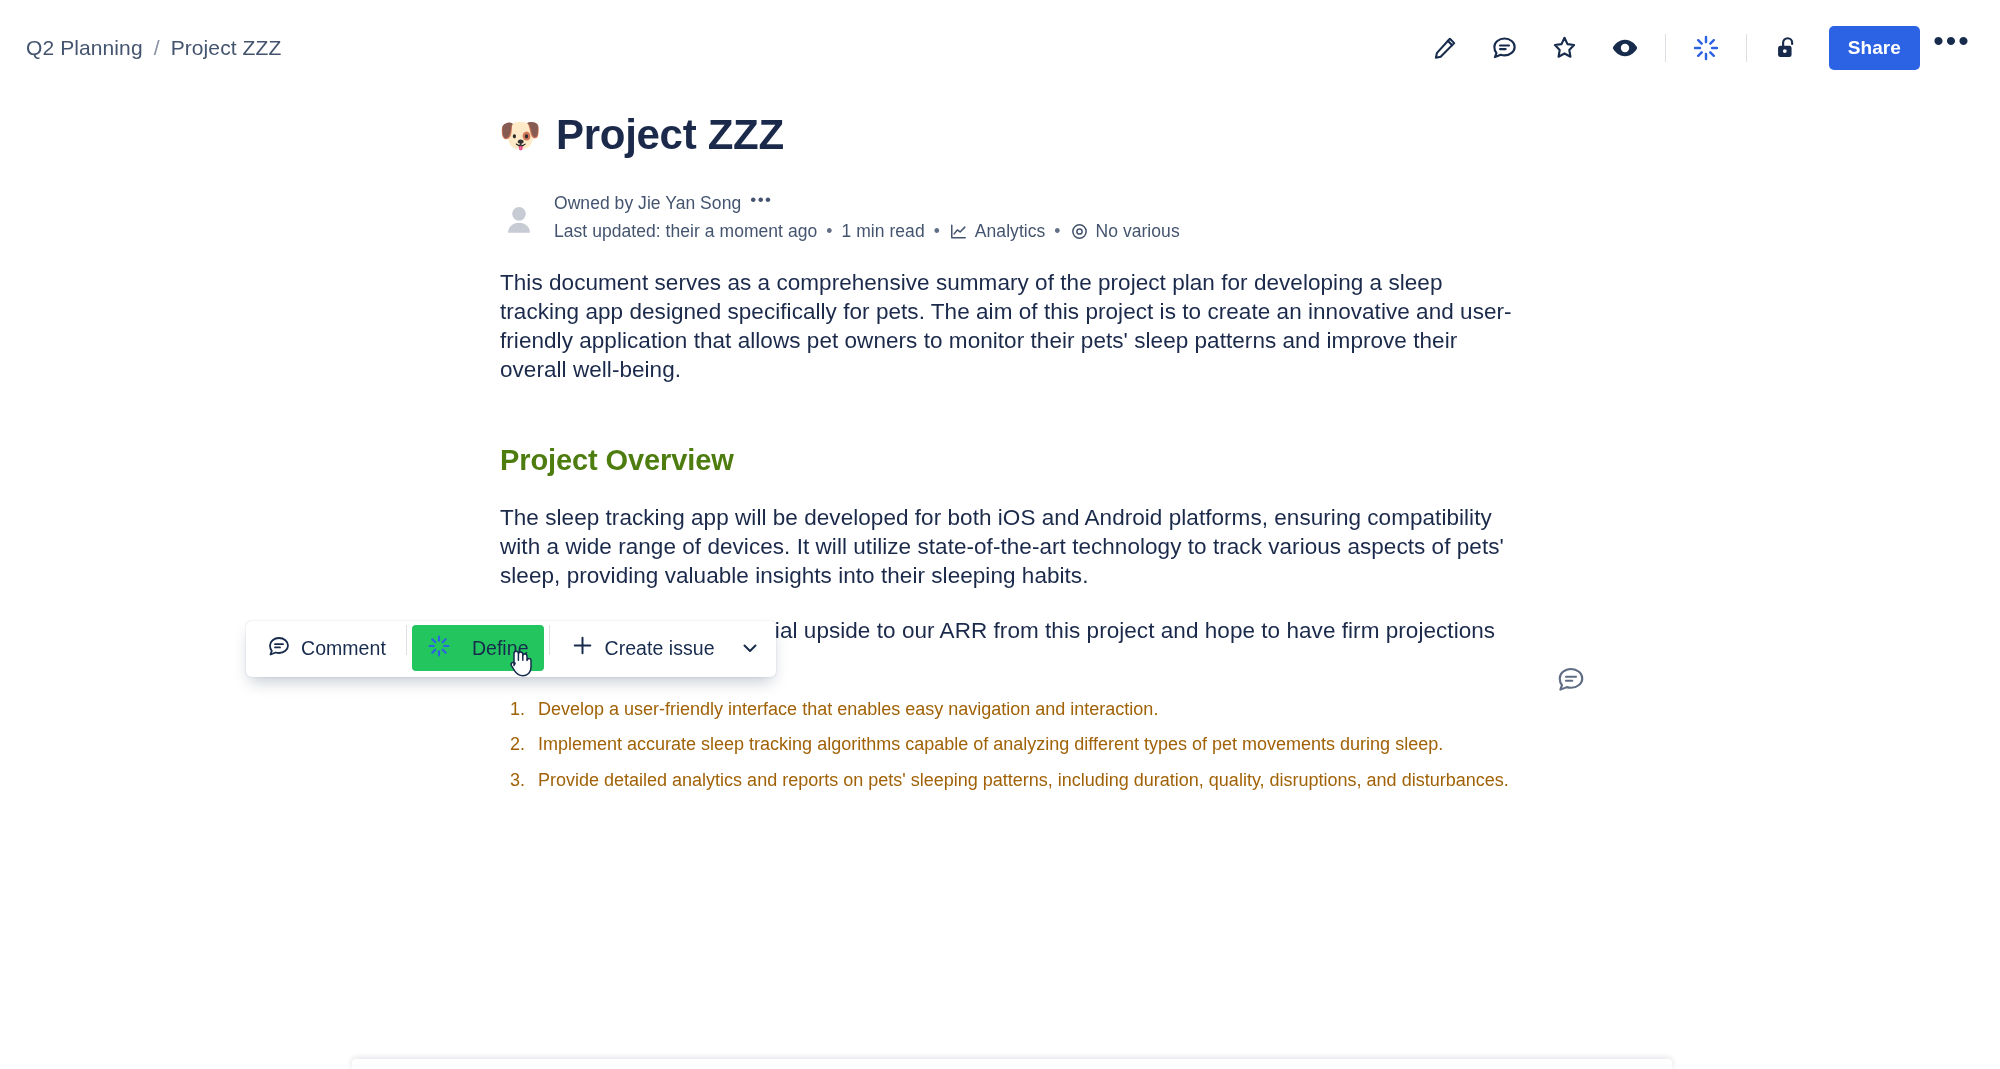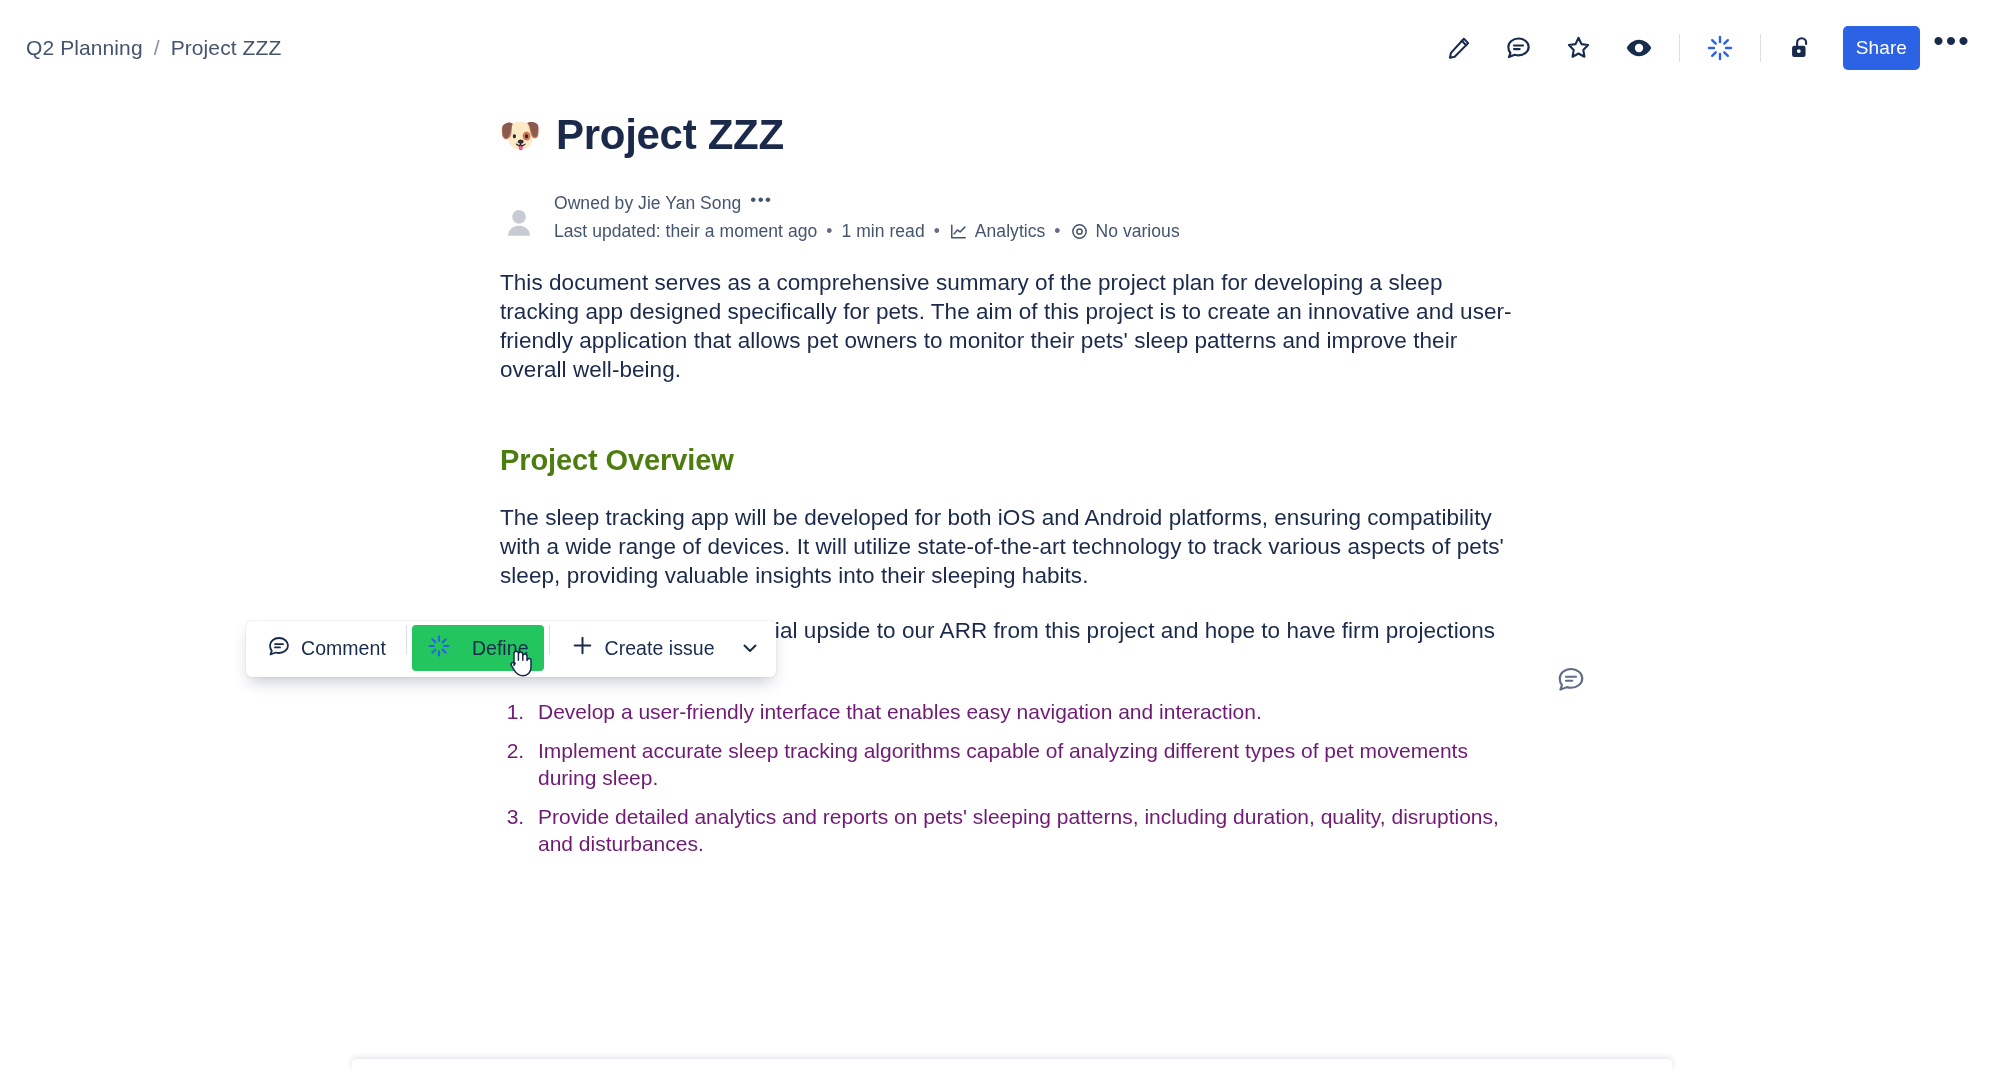--- a/index.html
+++ b/index.html
@@ -61,24 +61,24 @@
   .ticon svg { display: block; }
   .tdivider {
     width: 1px; height: 28px;
     background: #dcdfe4;
     margin: 0 10px;
   }
   .share-btn {
     background: #2c62e4;
     color: #ffffff;
     font-size: 19px;
-    font-weight: 400;
+    font-weight: 700;
     border: none;
     border-radius: 5px;
-    padding: 11px 13px;
+    padding: 11px 19px;
     margin-left: 12px;
     cursor: pointer;
     font-family: "Liberation Sans", sans-serif;
     letter-spacing: 0.1px;
   }
   .more-btn {
     width: 44px; height: 44px;
     display: flex; align-items: center; justify-content: center;
     margin-left: 10px;
     border-radius: 5px;
@@ -108,21 +108,21 @@
     font-weight: 600;
     color: #1b2a4b;
     letter-spacing: -0.3px;
     margin-top: 16px;
     margin-left: -1px;
   }
   .doc-title .emoji { font-size: 34px; line-height: 1; }
 
   .meta-row {
     display: flex;
-    align-items: flex-end;
+    align-items: center;
     margin-top: 34px;
     gap: 16px;
   }
   .avatar {
     width: 38px; height: 38px;
     flex: 0 0 38px;
     margin-top: 4px;
   }
   .meta-lines { display: flex; flex-direction: column; gap: 7px; }
   .meta-line {
@@ -163,23 +163,23 @@
   }
 
   .hl-green { background: #ddf5e4; border-radius: 2px; padding: 1px 1px; }
 
   ol.goals {
     margin-top: 24px;
     padding-left: 30px;
     list-style-position: outside;
   }
   ol.goals li {
-    font-size: 21px;
+    font-size: 18px;
     line-height: 1.29;
-    color: #701a75;
+    color: #a16207;
     margin-top: 12px;
     padding-left: 8px;
   }
   ol.goals li:first-child { margin-top: 0; }
 
   
   .margin-comment {
     position: absolute;
     left: 1547px;
     top: 655px;

